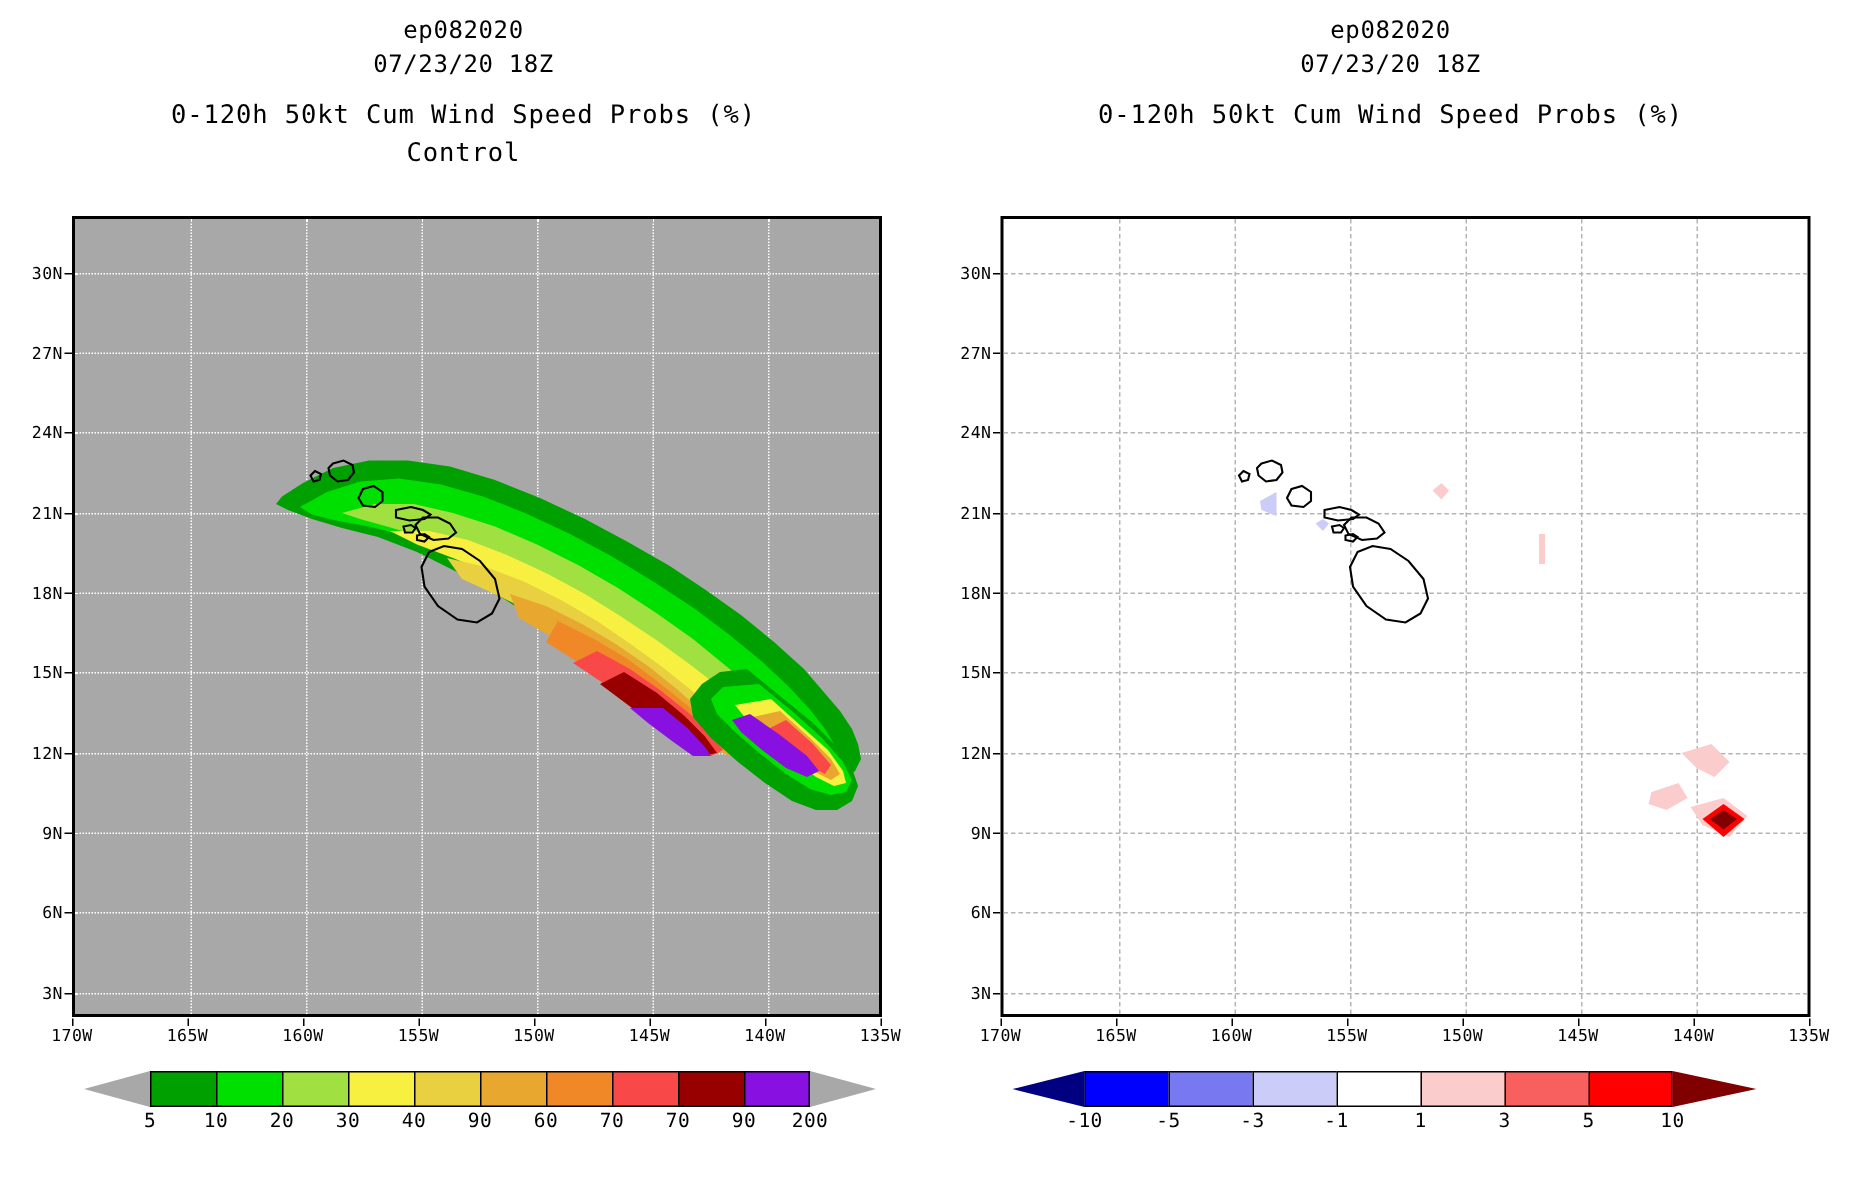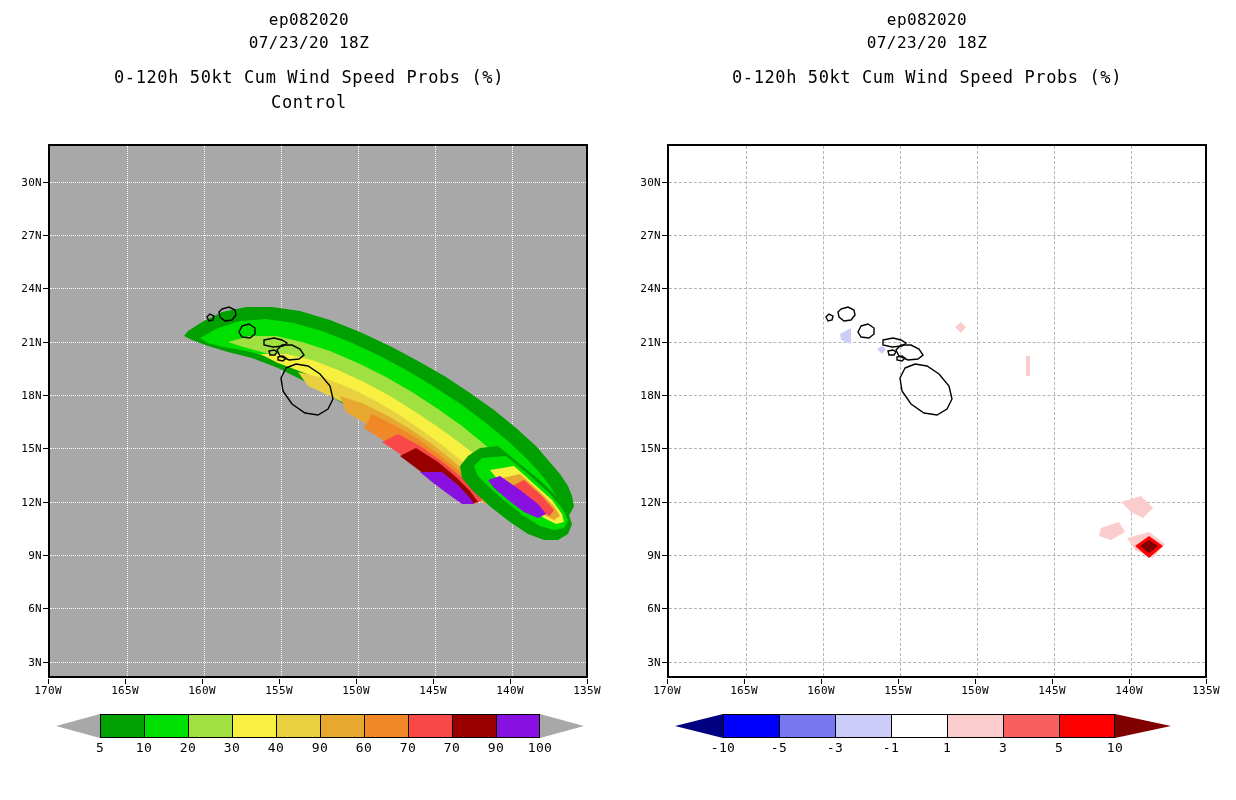--- a/index.html
+++ b/index.html
@@ -186,21 +186,21 @@
   <div class="clab" style="left:80px;top:740px;">5</div>
   <div class="clab" style="left:124px;top:740px;">10</div>
   <div class="clab" style="left:168px;top:740px;">20</div>
   <div class="clab" style="left:212px;top:740px;">30</div>
   <div class="clab" style="left:256px;top:740px;">40</div>
   <div class="clab" style="left:300px;top:740px;">90</div>
   <div class="clab" style="left:344px;top:740px;">60</div>
   <div class="clab" style="left:388px;top:740px;">70</div>
   <div class="clab" style="left:432px;top:740px;">70</div>
   <div class="clab" style="left:476px;top:740px;">90</div>
-  <div class="clab" style="left:520px;top:740px;">100</div>
+  <div class="clab" style="left:520px;top:740px;">200</div>
 </div>
 
 <div class="panel panel-right">
 
   <div class="titles">
     <div class="t-line">ep082020</div>
     <div class="t-line">07/23/20  18Z</div>
     <div class="t-main">0-120h 50kt Cum Wind Speed Probs (%)</div>
   </div>
 

